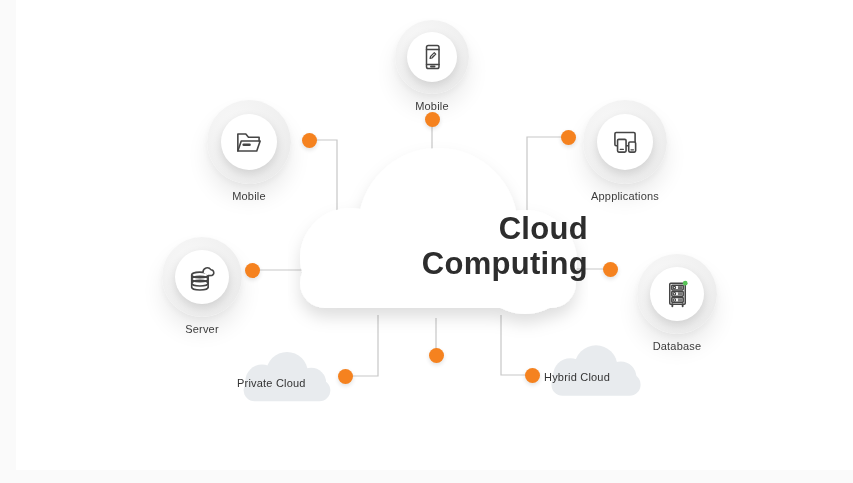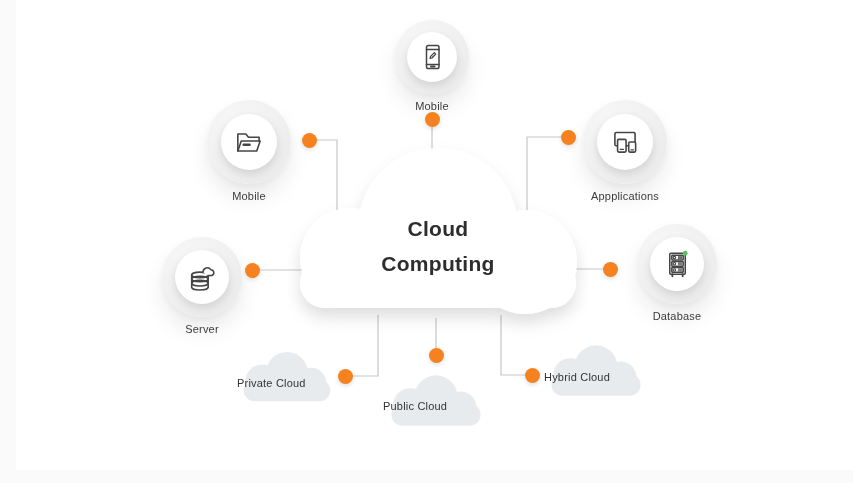--- a/index.html
+++ b/index.html
@@ -33,22 +33,22 @@
   }
   .dot{
     position:absolute;width:15px;height:15px;border-radius:50%;
     background:var(--accent);
     margin:-7.5px 0 0 -7.5px;
     box-shadow:0 2px 4px rgba(0,0,0,.12);
   }
   .big-cloud{position:absolute;left:288px;top:140px;}
   .cloud-title{
     position:absolute;left:288px;top:211px;width:300px;
-    text-align:center;
-    font-size:21px;font-weight:700;line-height:35px;
+    text-align:right;
+    font-size:31px;font-weight:700;line-height:35px;
     color:var(--title-text);letter-spacing:.3px;
   }
   .node{position:absolute;text-align:center;}
   .bubble{
     border-radius:50%;
     background:radial-gradient(circle at 32% 26%,#f7f7f7 0%,#f0f0f0 55%,#e7e7e7 100%);
     box-shadow:0 14px 22px rgba(0,0,0,.08),0 3px 6px rgba(0,0,0,.04);
     display:flex;align-items:center;justify-content:center;
     margin:0 auto;
   }
@@ -108,31 +108,20 @@
     <svg width="100" height="62" viewBox="0 0 120 70">
       <g fill="var(--small-cloud)">
         <circle cx="30" cy="40" r="20"></circle>
           <circle cx="60" cy="30" r="25"></circle>
           <circle cx="89" cy="42" r="18"></circle>
         <rect x="8" y="38" width="104" height="26" rx="13"></rect>
       </g>
     </svg>
     <div class="sc-label" style="top:31px">Private Cloud</div>
   </div>
-  <div class="small-cloud" style="left:383px;top:371px;width:106px;height:60px">
-    <svg width="106" height="60" viewBox="0 0 120 70">
-      <g fill="var(--small-cloud)">
-        <circle cx="30" cy="40" r="20"></circle>
-          <circle cx="60" cy="30" r="25"></circle>
-          <circle cx="89" cy="42" r="18"></circle>
-        <rect x="8" y="38" width="104" height="26" rx="13"></rect>
-      </g>
-    </svg>
-    <div class="sc-label" style="top:29px">Public Cloud</div>
-  </div>
   <div class="small-cloud" style="left:544px;top:341px;width:104px;height:60px">
     <svg width="104" height="60" viewBox="0 0 120 70">
       <g fill="var(--small-cloud)">
         <circle cx="30" cy="40" r="20"></circle>
           <circle cx="60" cy="30" r="25"></circle>
           <circle cx="89" cy="42" r="18"></circle>
         <rect x="8" y="38" width="104" height="26" rx="13"></rect>
       </g>
     </svg>
     <div class="sc-label" style="top:30px">Hybrid Cloud</div>
@@ -192,21 +181,21 @@
           <path d="M5.5 13.5 v12"></path>
           <path d="M21.5 13.5 v12"></path>
           <path d="M5.5 25.5 a8 2.7 0 0 0 16 0"></path>
           <path d="M16.5 10.8 a4.2 4.2 0 0 1 7.6-2.4 a2.9 2.9 0 0 1 1 5.6 l-3.6.2" style="fill:#fff"></path>
         </svg>
       </div>
     </div>
     <div class="node-label">Server</div>
   </div>
 
-  <div class="node" style="left:637px;top:224px;width:80px">
+  <div class="node" style="left:637px;top:254px;width:80px">
     <div class="bubble" style="width:80px;height:80px">
       <div class="inner" style="width:54px;height:54px">
         <svg class="icon" width="33" height="33" viewBox="0 0 32 32">
           <rect x="8.5" y="5" width="15" height="20.5" rx="1"></rect>
           <g>
             <rect x="10.5" y="7" width="11" height="4.6" rx="0.6"></rect>
             <circle cx="13" cy="9.3" r="1.2" stroke-width="1.1"></circle>
             <path d="M16.8 8.4 h3.2 M16.8 9.3 h3.2 M16.8 10.2 h3.2" stroke-width="0.8"></path>
           </g>
           <g transform="translate(0,6)">

